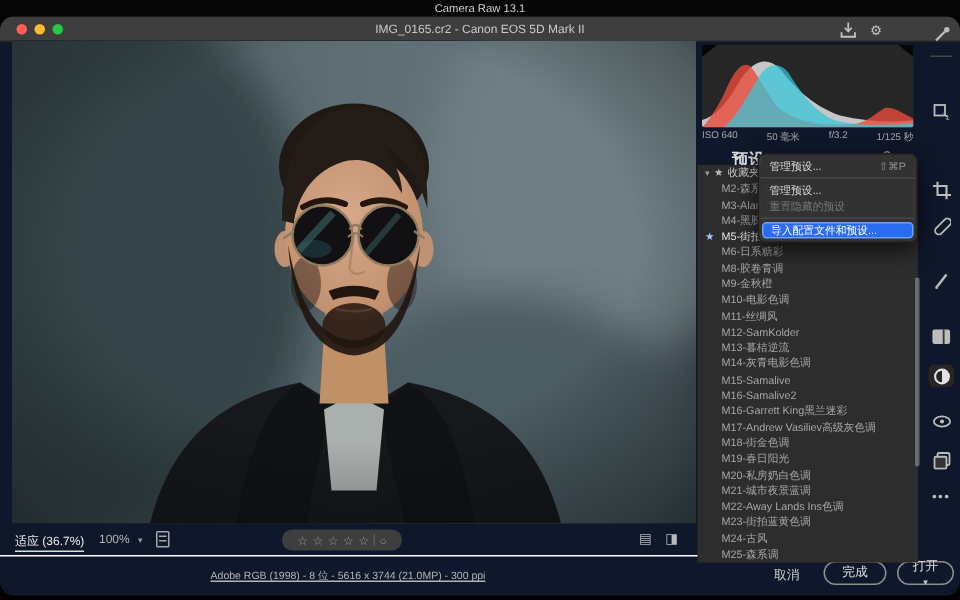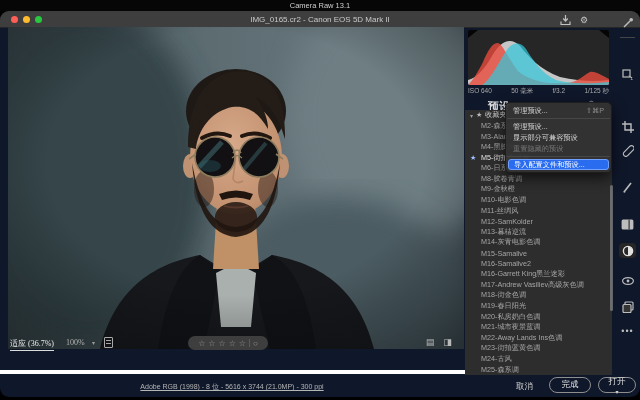--- a/index.html
+++ b/index.html
@@ -22,38 +22,38 @@
   .l-red{background:#ff5f57}.l-yellow{background:#febc2e}.l-green{background:#28c840}
   .wintitle { position:absolute; left:0; top:0; width:100%; height:17px; display:flex;
               align-items:center; justify-content:center; color:#c9c9c9; font-size:8px; }
 
   
   .canvas { position:absolute; left:8px; top:16px; width:456px; height:322px;
             background:#101214; overflow:hidden; }
   .canvas svg { display:block; width:100%; height:100%; }
 
   
-  .statusrow { position:absolute; left:0; top:323px; width:464px; height:19px;font-family:Liberation Serif, serif; }
+  .statusrow { position:absolute; left:0; top:340px; width:464px; height:19px; }
   .zoomfit { position:absolute; left:10px; top:4px; color:#ececec; font-size:8px;
              border-bottom:1px solid #dcdcdc; padding-bottom:1px; }
   .zoomlvl { position:absolute; left:66px; top:4px; color:#b4b4b4; font-size:8px; }
   .zoomchev { position:absolute; left:92px; top:5px; color:#9a9a9a; font-size:6px; }
   .ptoggle { position:absolute; left:104px; top:3px; width:9px; height:11px;
              border:1px solid #a8a8a8; border-radius:1px; }
   .ptoggle:after{content:""; position:absolute; left:1px; top:2px; width:5px; height:1px; background:#a8a8a8;
                  box-shadow:0 3px 0 #a8a8a8;}
   .ratingpill { position:absolute; left:188px; top:2px; width:80px; height:14px; background:#3e3e3e;
                 border-radius:7px; display:flex; align-items:center; justify-content:center; gap:3px;
                 color:#9a9a9a; font-size:8px; }
   .ratingpill .sep { width:1px; height:8px; background:#5a5a5a; }
   .viewicons { position:absolute; left:426px; top:3px; display:flex; gap:9px; color:#b9b9b9; font-size:9px; }
 
   
   .bottombar { position:absolute; left:0; top:359px; width:592px; height:27px;
-               border-top:4px solid #ffffff; }
+               border-top:1px solid #ffffff; }
   .imginfo { position:absolute; left:0; top:8px; width:464px; text-align:center;
              color:#b5b5b5; font-size:7px; text-decoration:underline; }
   .btn-cancel { position:absolute; left:516px; top:7px; color:#d2d2d2; font-size:8.5px; }
   .btn { position:absolute; top:3px; height:16px; border:1px solid #8e8e8e; border-radius:8px;
          color:#e3e3e3; font-size:8.5px; display:flex; align-items:center; justify-content:center; }
   .btn-done { left:549px; width:42px; }
   .btn-open { left:598px; width:38px; padding:0;flex-direction:column; }
   .btn-open .lbl { flex:1; text-align:center; }
   .btn-open .div { width:1px; height:16px; background:#8e8e8e; }
   .btn-open .chev { width:11px; text-align:center; font-size:6px; color:#cfcfcf; }
@@ -368,23 +368,20 @@
 
     <div class="cmenu">
       <div class="mrow">
         <span>管理预设...</span>
         <span class="sc">⇧⌘P</span>
       </div>
       <div class="msep"></div>
       <div class="mrow">
         <span>管理预设...</span>
       </div>
-      <div class="mrow">
-        <span>显示部分可兼容预设</span>
-      </div>
       <div class="mrow dis">
         <span>重置隐藏的预设</span>
       </div>
       <div class="msep"></div>
       <div class="mrow hl">
         <span>导入配置文件和预设...</span>
       </div>
     </div>
 
     <div class="rail">

